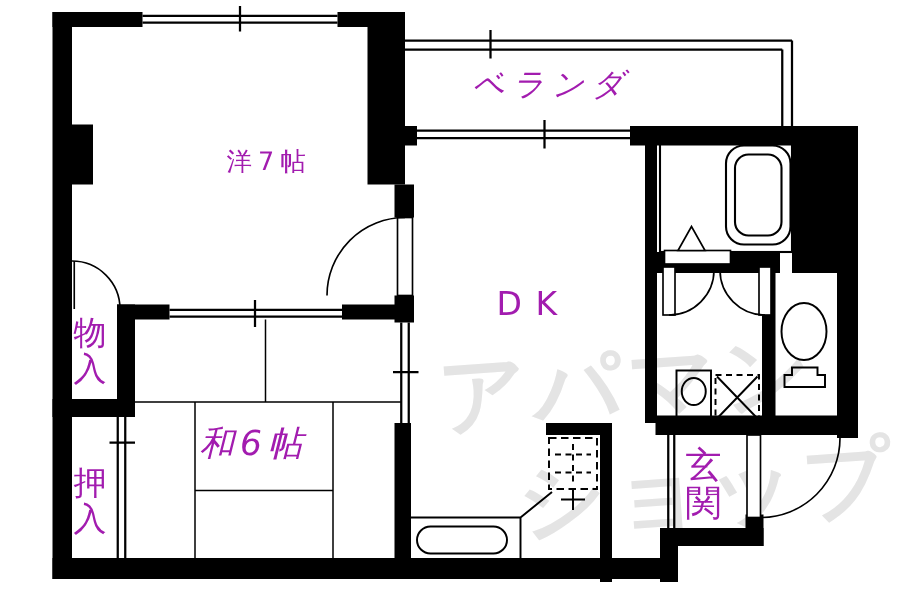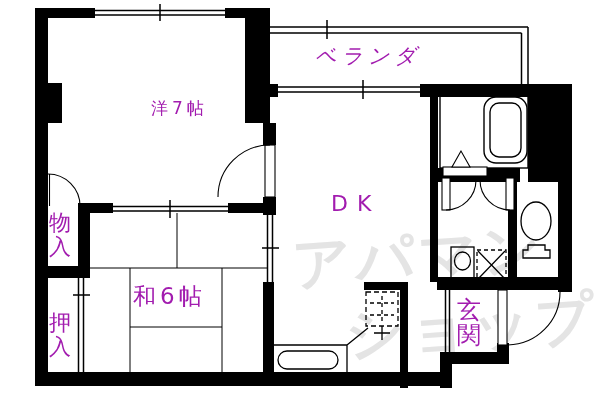--- a/index.html
+++ b/index.html
@@ -2,21 +2,21 @@
 <html><head>
 <meta charset="utf-8">
 <style>
   html,body{margin:0;padding:0;background:#fff;}
   #stage{position:relative;width:600px;height:400px;background:#fff;overflow:hidden;
          font-family:"DejaVu Sans","Liberation Sans",sans-serif;}
   #plan-svg{position:absolute;left:0;top:0;z-index:2;}
   .label{position:absolute;z-index:3;color:#a21caf;white-space:pre-line;line-height:1.08;}
   .lbl-western{left:110px;top:99px;font-size:17px;letter-spacing:4px;margin-left:41px;}
   .lbl-dk{left:331px;top:192px;font-size:22px;letter-spacing:9px;}
-  .lbl-japanese{left:133px;top:284px;font-size:23px;letter-spacing:4px;}
+  .lbl-japanese{left:133px;top:284px;font-size:23px;letter-spacing:4px;font-style:italic;}
   .lbl-veranda{left:315px;top:45px;font-size:21px;letter-spacing:5px;font-style:italic;}
   .lbl-storage{left:49px;top:211px;font-size:22px;}
   .lbl-closet{left:49px;top:311px;font-size:22px;}
   .lbl-entrance{left:457px;top:298px;font-size:24px;line-height:1.05;}
   .watermark{position:absolute;z-index:1;font-size:58px;font-weight:bold;
              letter-spacing:4px;transform:rotate(-4deg);}
   .wm1{left:292px;top:218px;}
   .wm2{left:345px;top:288px;}
 </style>
 </head>

